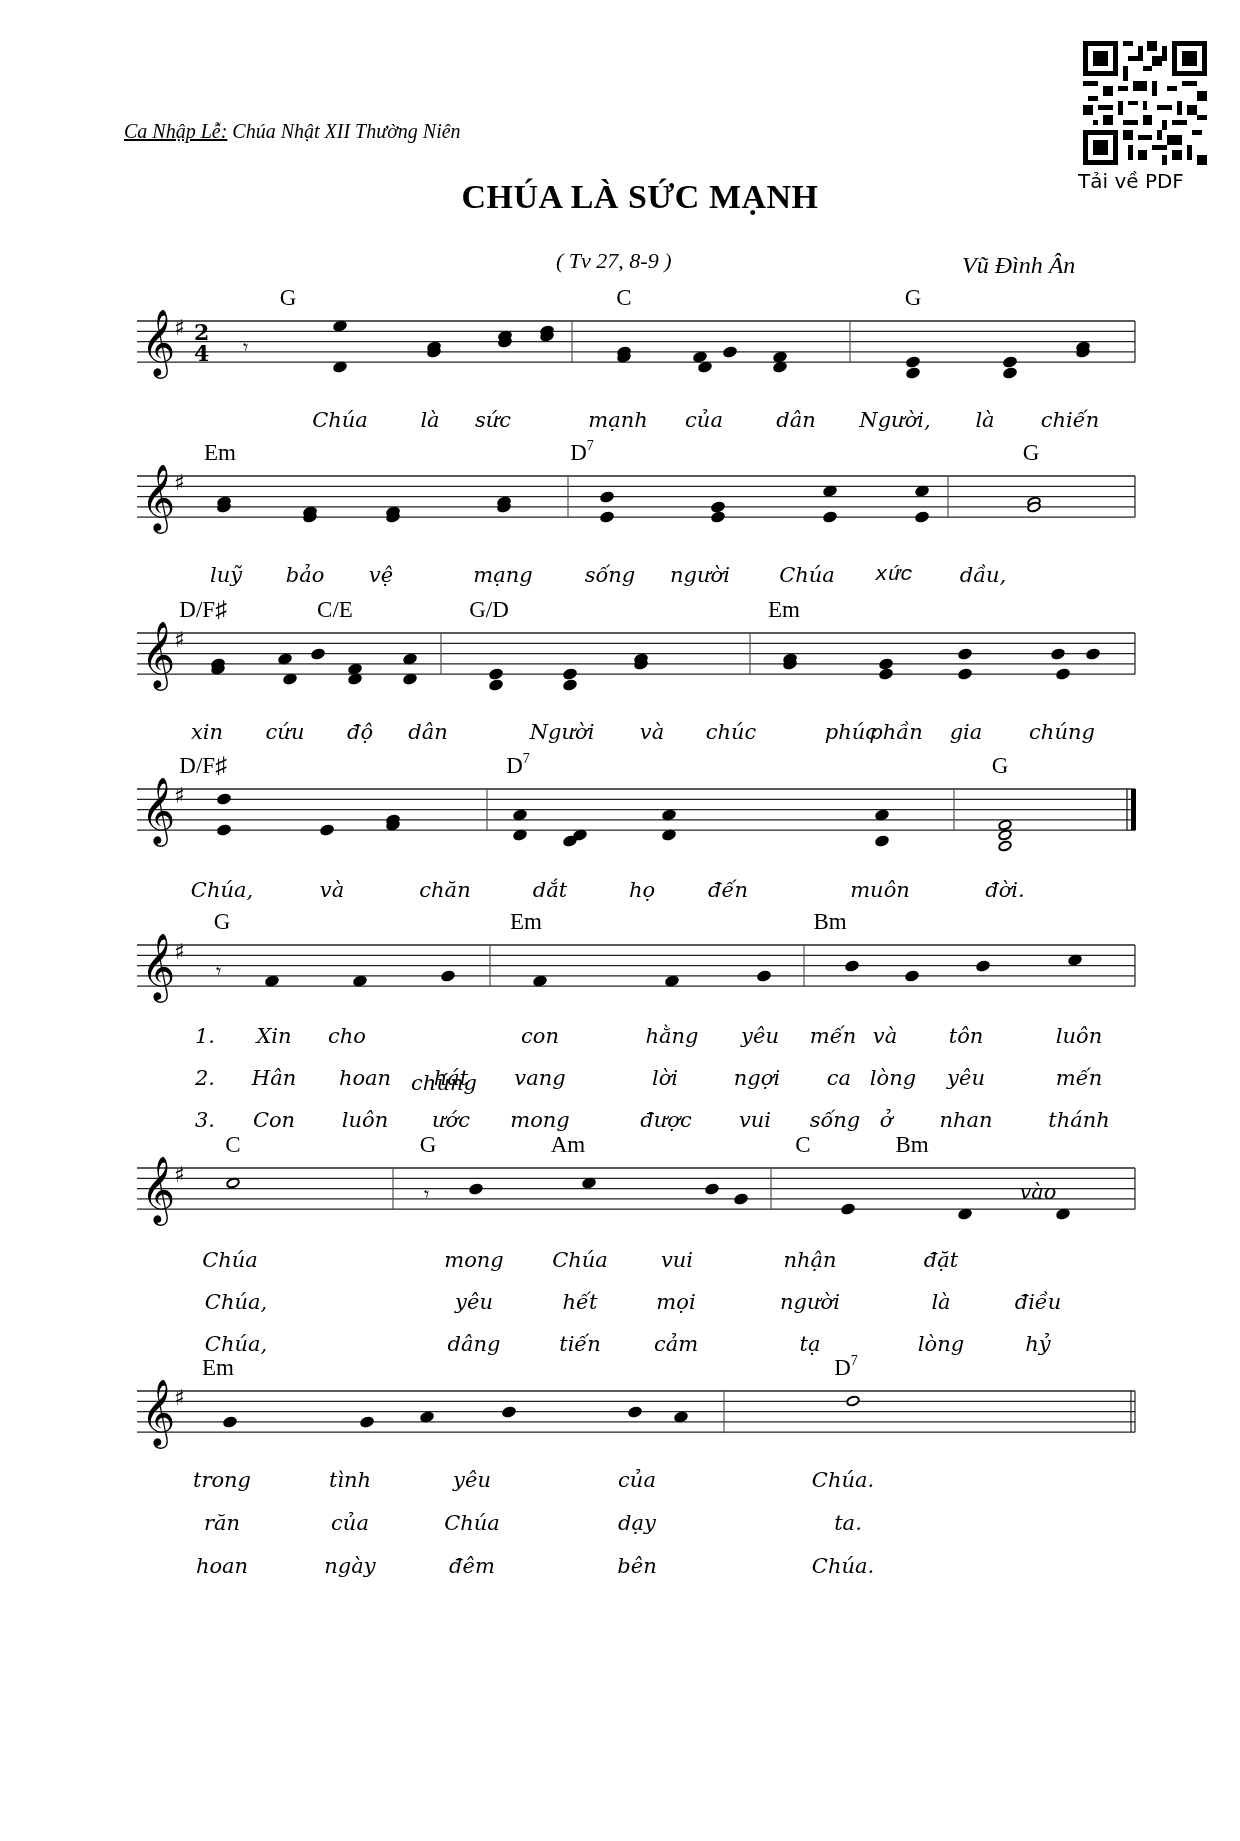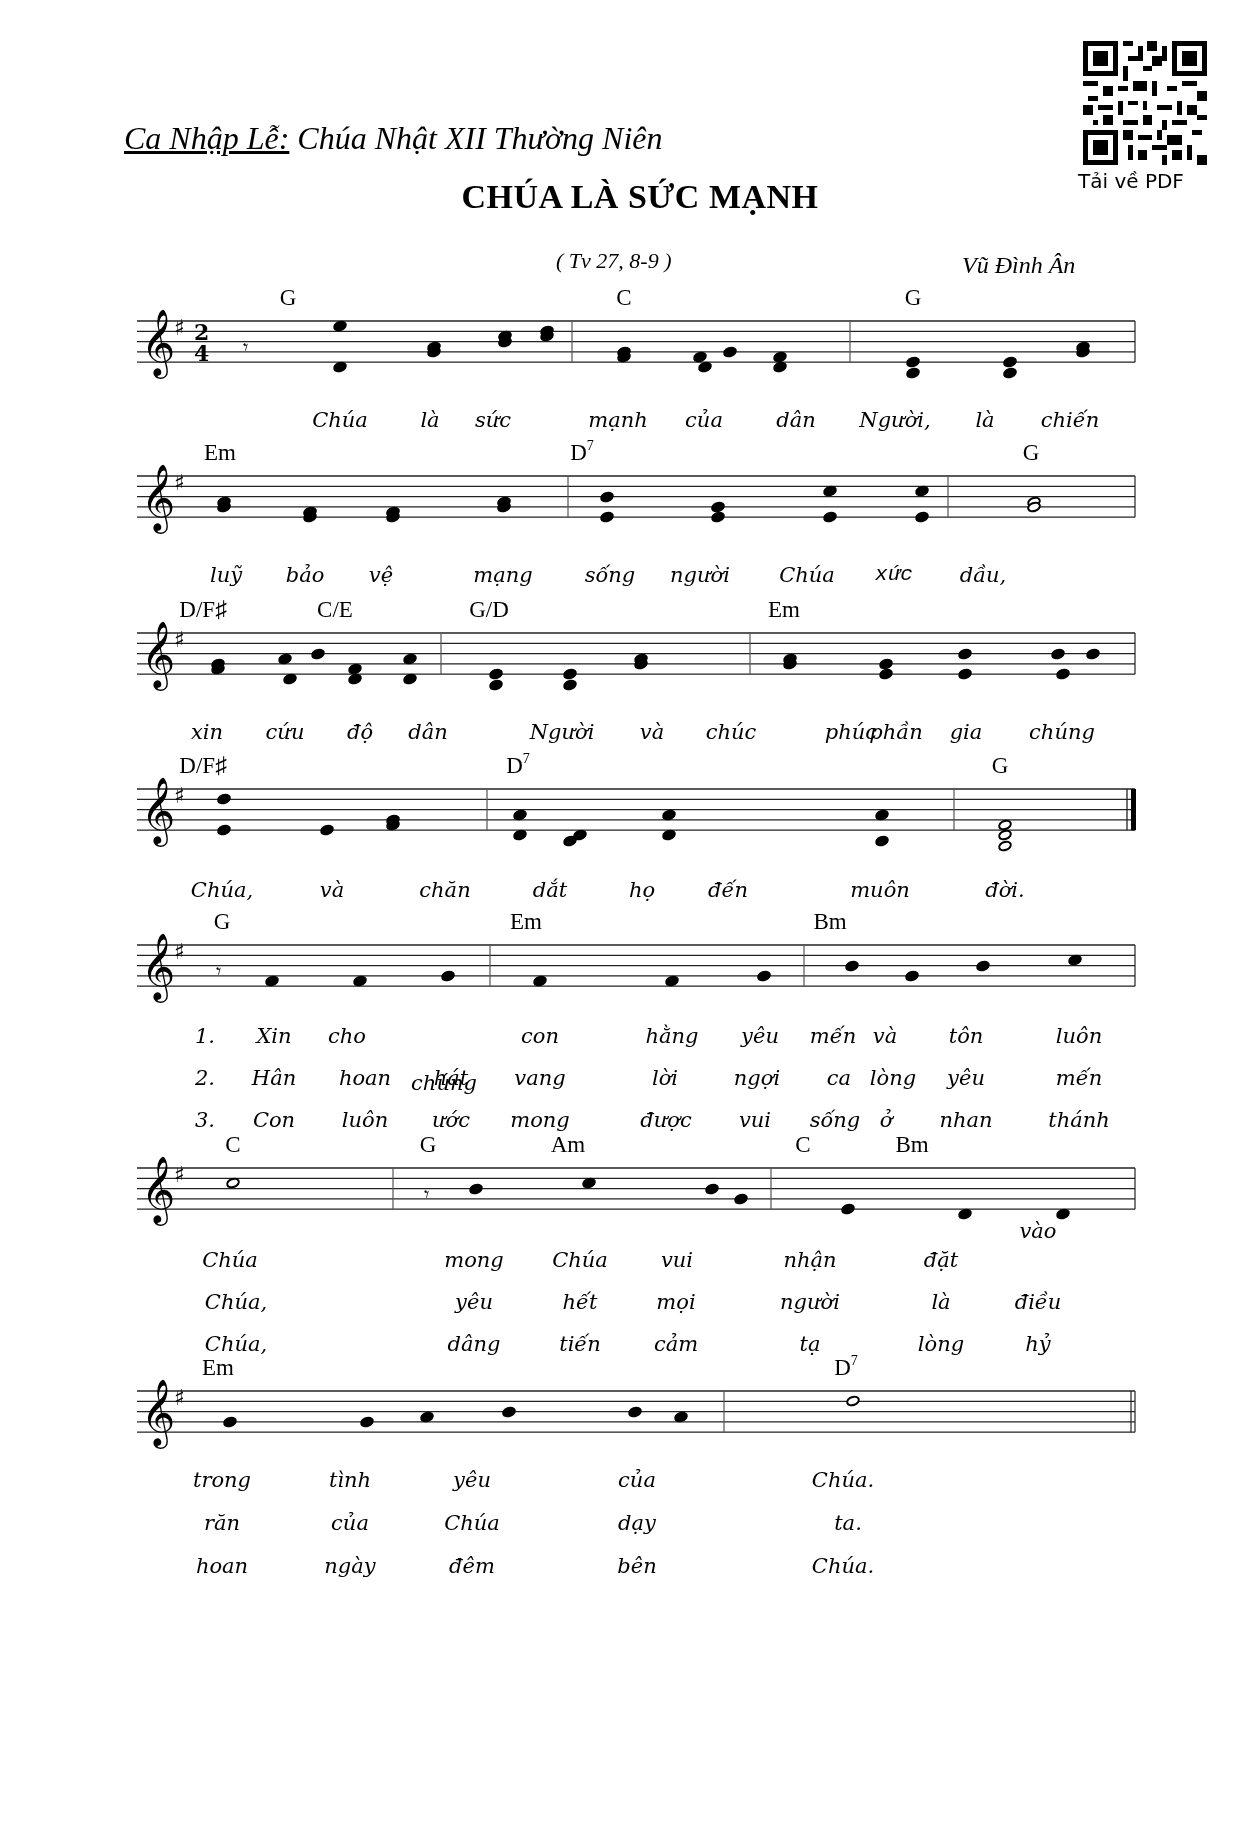--- a/index.html
+++ b/index.html
@@ -1,18 +1,18 @@
 <!DOCTYPE html>
 <html><head>
 <meta charset="utf-8">
 <style>
   html,body{margin:0;padding:0;background:#fff;}
   body{width:1240px;height:1841px;position:relative;overflow:hidden;font-family:"DejaVu Serif",serif;color:#000;}
   .abs{position:absolute;}
-  .subtitle{left:124px;top:120px;font-family:"Liberation Serif",serif;font-style:italic;font-size:32px;white-space:nowrap;}
+  .subtitle{left:124px;top:120px;font-family:"Liberation Serif",serif;font-style:italic;font-size:20px;white-space:nowrap;}
   .subtitle .lbl{text-decoration:underline;}
   .title{left:0;width:1280px;top:178px;text-align:center;font-family:"Liberation Serif",serif;font-weight:bold;font-size:34px;letter-spacing:0.5px;}
   .psalm{left:556px;top:248px;font-family:"Liberation Serif",serif;font-style:italic;font-size:22px;white-space:nowrap;}
   .composer{left:962px;top:252px;font-family:"Liberation Serif",serif;font-style:italic;font-size:24px;white-space:nowrap;}
   .qr{left:1083px;top:41px;width:124px;height:124px;}
   .qr-label{left:1078px;top:169px;font-family:"DejaVu Sans",sans-serif;font-size:20px;white-space:nowrap;}
   .system{position:absolute;left:0;width:1240px;}
   .system svg{position:absolute;left:0;top:0;}
   .chord{position:absolute;font-family:"Liberation Serif",serif;font-size:23px;white-space:nowrap;transform:translateX(-50%);}
   .chord sup{font-size:14px;vertical-align:top;position:relative;top:-2px;}
@@ -267,21 +267,21 @@
       <div class="chord" style="left: 428px; top: 1132px;">G</div>
       <div class="chord" style="left: 568px; top: 1132px;">Am</div>
       <div class="chord" style="left: 803px; top: 1132px;">C</div>
       <div class="chord" style="left: 912px; top: 1132px;">Bm</div>
       <div class="lyric" style="left: 230px; top: 1248px;">Chúa</div>
       <div class="lyric" style="left: 474px; top: 1248px;">mong</div>
       <div class="lyric" style="left: 580px; top: 1248px;">Chúa</div>
       <div class="lyric" style="left: 677px; top: 1248px;">vui</div>
       <div class="lyric" style="left: 810px; top: 1248px;">nhận</div>
       <div class="lyric" style="left: 941px; top: 1248px;">đặt</div>
-      <div class="lyric" style="left: 1038px; top: 1219px;">vào</div>
+      <div class="lyric" style="left: 1038px; top: 1180px;">vào</div>
       <div class="lyric" style="left: 236px; top: 1290px;">Chúa,</div>
       <div class="lyric" style="left: 474px; top: 1290px;">yêu</div>
       <div class="lyric" style="left: 580px; top: 1290px;">hết</div>
       <div class="lyric" style="left: 676px; top: 1290px;">mọi</div>
       <div class="lyric" style="left: 810px; top: 1290px;">người</div>
       <div class="lyric" style="left: 941px; top: 1290px;">là</div>
       <div class="lyric" style="left: 1038px; top: 1290px;">điều</div>
       <div class="lyric" style="left: 236px; top: 1332px;">Chúa,</div>
       <div class="lyric" style="left: 474px; top: 1332px; font-style: italic;">dâng</div>
       <div class="lyric" style="left: 580px; top: 1332px;">tiến</div>

